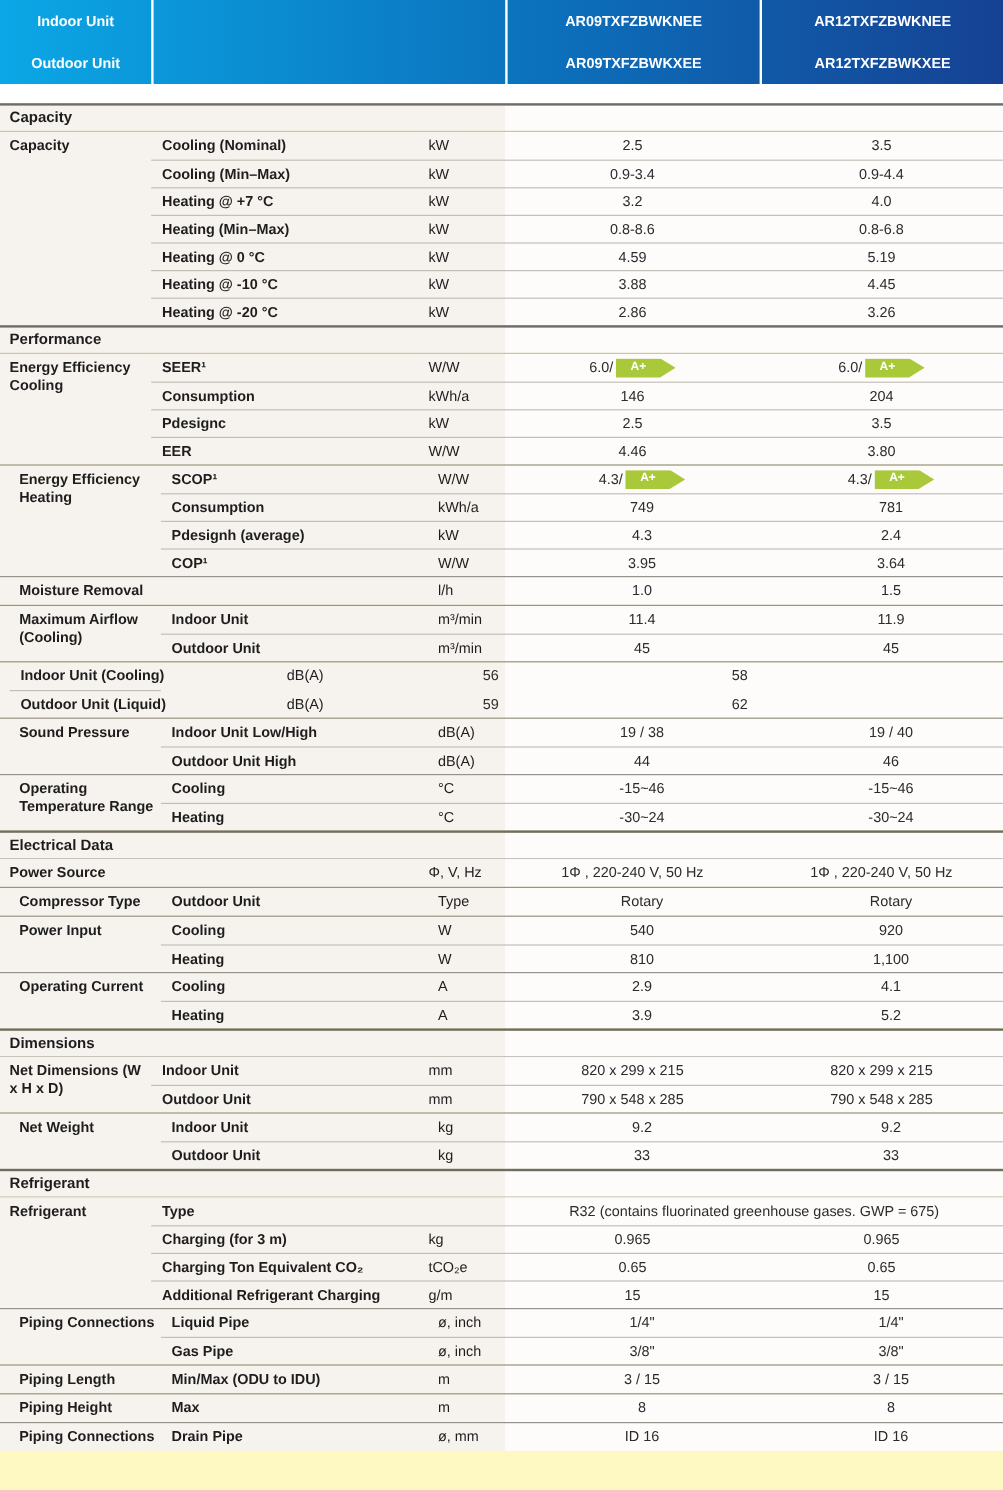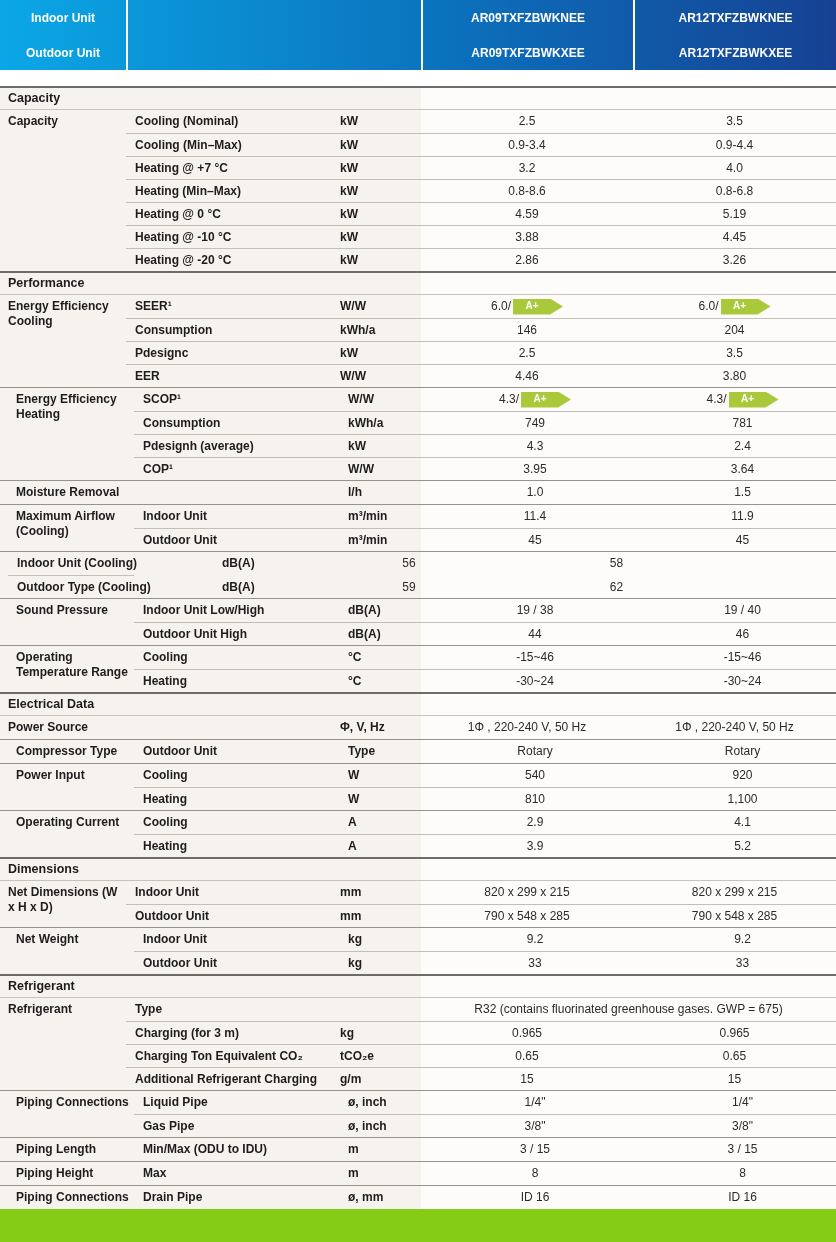--- a/index.html
+++ b/index.html
@@ -1,17 +1,17 @@
 <!DOCTYPE html>
 <html><head>
 <meta charset="utf-8">
 <style>
   * { margin:0; padding:0; box-sizing:border-box; }
   body { background:#ffffff; font-family:"Liberation Sans", sans-serif; -webkit-font-smoothing:antialiased; }
-  .page { width:836px; height:1242px; overflow:hidden; background:#84cc16; }
+  .page { width:836px; height:1242px; overflow:hidden; background:#fef9c3; }
 
   
   .hdr {
     height:70px;
     background:linear-gradient(90deg,#0ba7e6 0%,#0b73be 52%,#164193 100%);
     display:grid;
     grid-template-columns:126px 295px 212px 203px;
     grid-template-rows:35px 35px;
   }
   .hdr .cell { display:flex; align-items:center; justify-content:center;
@@ -34,21 +34,21 @@
   .rows { display:block; }
   .row {
     display:grid;
     grid-template-columns:214px 81px 212px 203px;
     min-height:23px; align-items:center;
     font-size:12px; color:#1d1d1d;
   }
   .rows .row + .row { border-top:1px solid #c2bfb9; }
   .c { line-height:1.25; }
   .c.sub { padding-left:9px; font-weight:bold; }
-  .c.unit { font-weight:bold; }
+  .c.unit { font-weight:normal;margin-left:17px; }
   .c.v { display:flex; align-items:center; justify-content:center; text-align:center;
     font-weight:normal; color:#2b2b2b; }
   .c.vspan { grid-column:3 / 5; display:flex; align-items:center; justify-content:center;
     text-align:center; font-weight:normal; color:#2b2b2b; }
 
   .badge {
     background:#a9c93a; color:#ffffff; font-weight:bold; font-size:10px;
     width:50px; height:16px; margin-left:2px;
     display:inline-flex; align-items:center; justify-content:center;
     padding-right:12px;
@@ -291,21 +291,21 @@
             <div class="c sub">Indoor Unit (Cooling)</div>
             <div class="c unit">dB(A)</div>
             <div class="c v">
               <span>56</span>
             </div>
             <div class="c v">
               <span>58</span>
             </div>
           </div>
           <div class="row">
-            <div class="c sub">Outdoor Type (Cooling)</div>
+            <div class="c sub">Outdoor Unit (Liquid)</div>
             <div class="c unit">dB(A)</div>
             <div class="c v">
               <span>59</span>
             </div>
             <div class="c v">
               <span>62</span>
             </div>
           </div>
         </div>
       </div>

